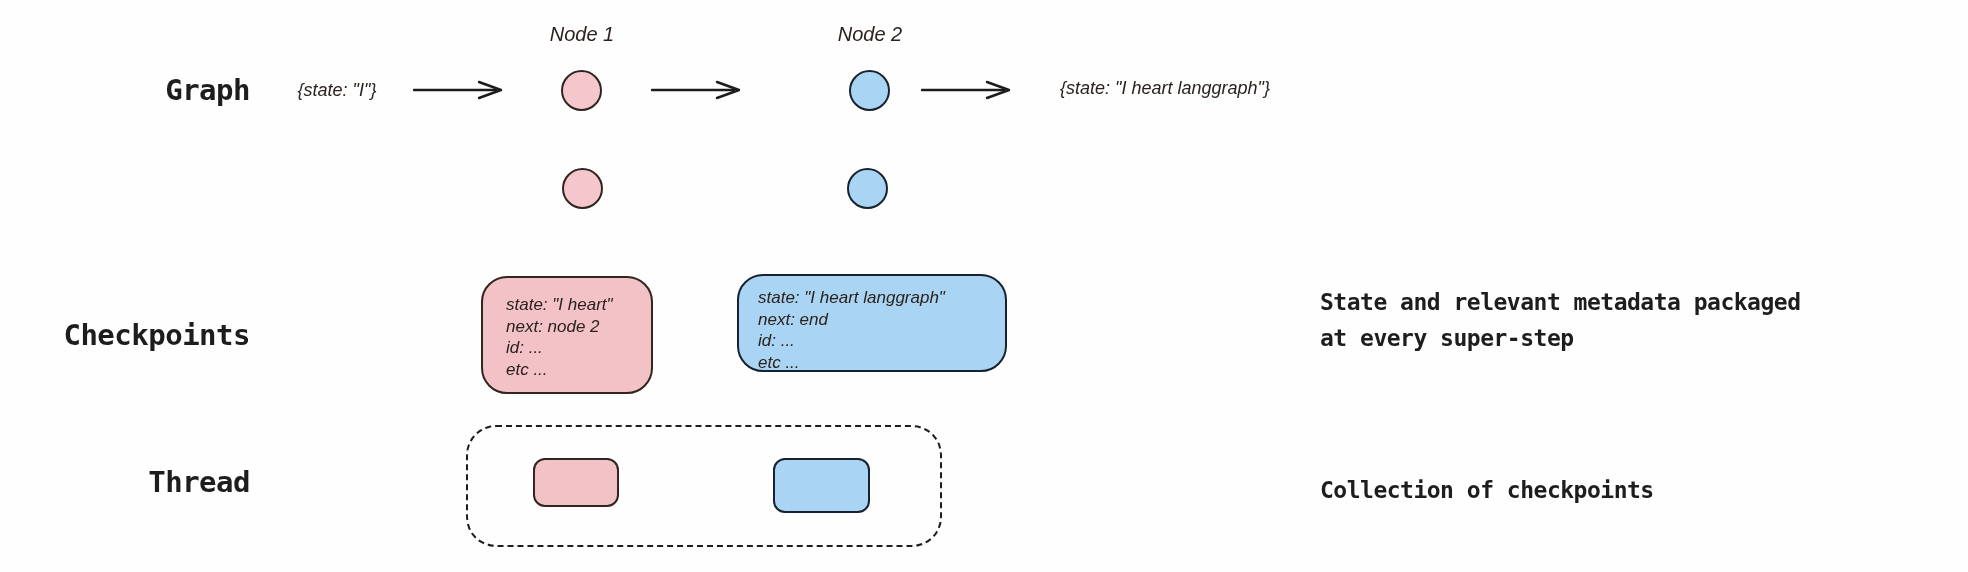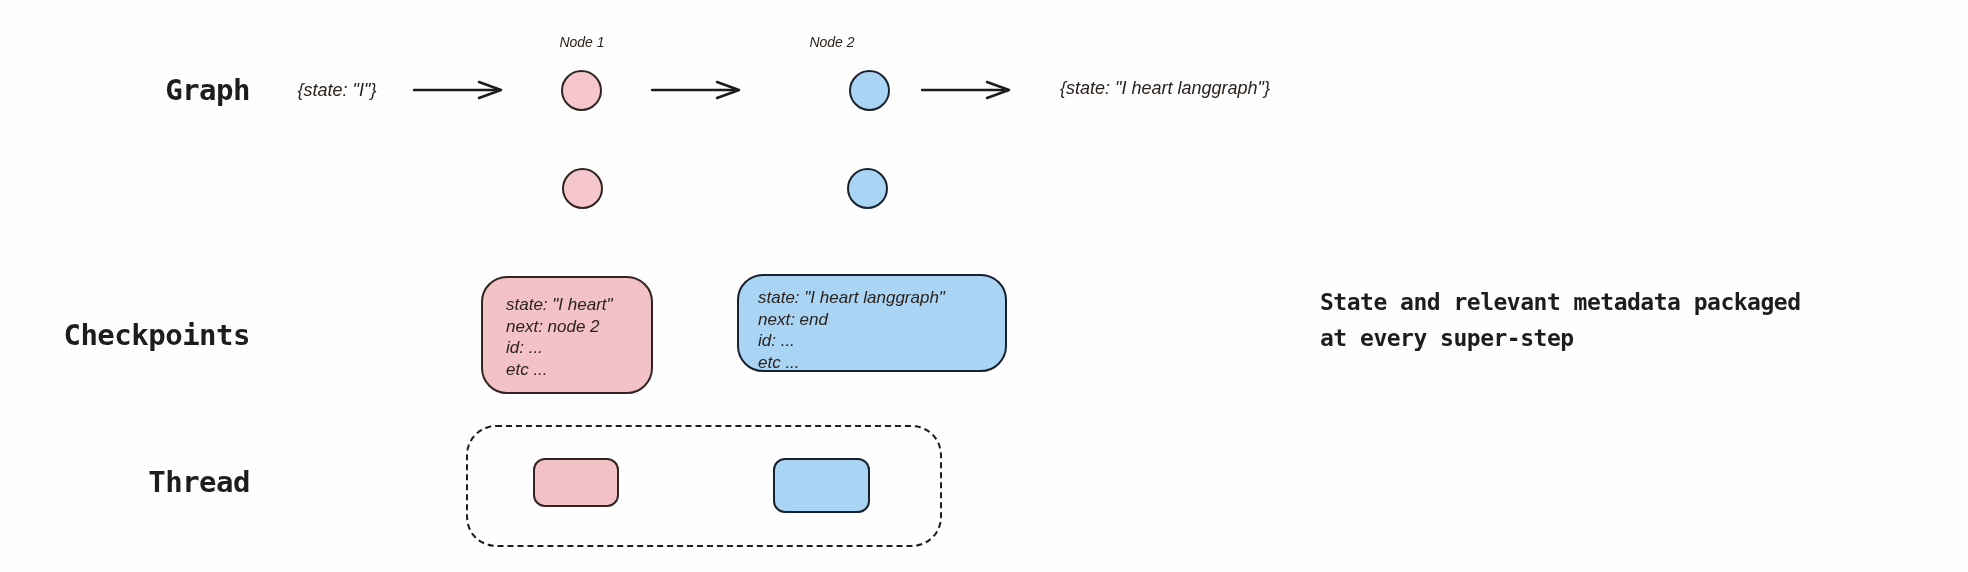--- a/index.html
+++ b/index.html
@@ -38,21 +38,21 @@
 
   
   .hand {
     font-family: cursive, sans-serif;
     font-style: italic;
     color: #2b221d;
     white-space: pre-line;
   }
 
   .state-text { position: absolute; font-size: 18px; text-align: center; line-height: 22px; }
-  .node-label { position: absolute; font-size: 14px; text-align: center; line-height: 18px; margin-top: 8px; }
+  .node-label { position: absolute; font-size: 20px; text-align: center; line-height: 18px; }
 
   .circle {
     position: absolute;
     width: 41px; height: 41px;
     border-radius: 50%;
   }
   .circle.pink { background: #f5c6cb; border: 2.5px solid #2e2420; }
   .circle.blue { background: #a9d4f4; border: 2.5px solid #18222e; }
 
   .arrow { position: absolute; width: 95px; height: 22px; }
@@ -98,21 +98,21 @@
   </svg>
 
   <div class="hand node-label" style="left:534px; top:25px; width:96px">Node 1</div>
   <div class="circle pink" style="left:561px; top:70px"></div>
 
   <svg class="arrow" style="left:650px; top:79px" viewBox="0 0 95 22">
     <path d="M2 11 L84 11"></path>
       <path d="M67 3 L89 11 L67 19"></path>
   </svg>
 
-  <div class="hand node-label" style="left:784px; top:25px; width:96px">Node 2</div>
+  <div class="hand node-label" style="left:822px; top:25px; width:96px">Node 2</div>
   <div class="circle blue" style="left:849px; top:70px"></div>
 
   <svg class="arrow" style="left:920px; top:79px" viewBox="0 0 95 22">
     <path d="M2 11 L84 11"></path>
       <path d="M67 3 L89 11 L67 19"></path>
   </svg>
 
   <div class="hand state-text" style="left:1025px; top:77px; width:280px">{state: "I heart langgraph"}</div>
 
 
@@ -126,14 +126,15 @@
   <div class="card blue hand" style="left:737px; top:274px; width:270px; height:98px">state: "I heart langgraph"
 next: end
 id: ...
 etc ...</div>
   <div class="desc" style="top:284px">State and relevant metadata packaged
 at every super-step</div>
 
   <div class="thread-box"></div>
   <div class="mini pink"></div>
   <div class="mini blue"></div>
+  <div class="desc" style="top:472px">Collection of checkpoints</div>
 
 </div>
 
 </body></html>

